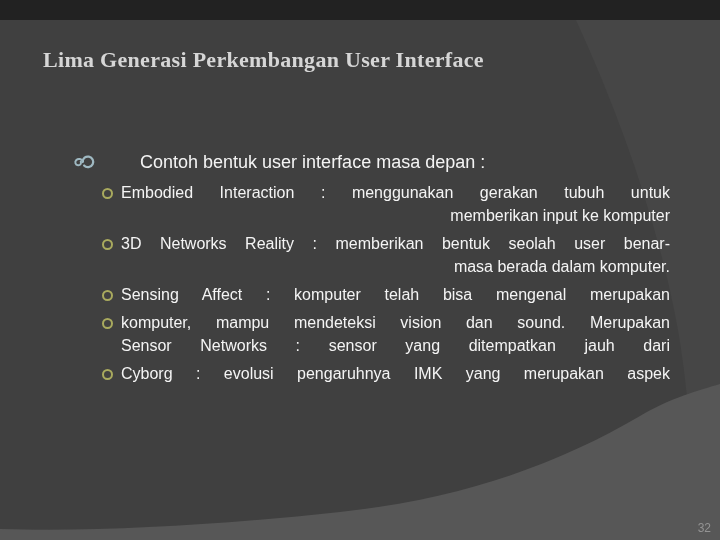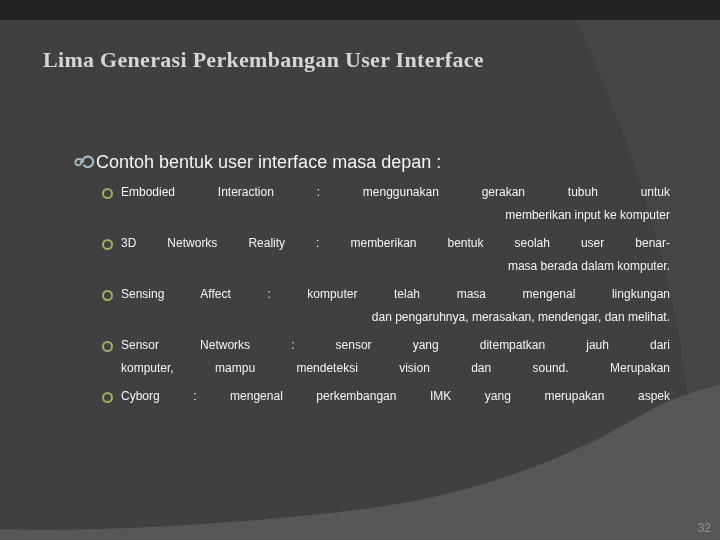--- a/index.html
+++ b/index.html
@@ -20,29 +20,29 @@
     letter-spacing:0.3px;
     color:#d6d6d6;
   }
   .content{
     position:absolute;left:60px;top:130px;width:610px;
     color:#f4f4f4;
   }
   .l1-row{
     display:flex;align-items:flex-start;
     margin:0 0 6px 13px;
-    font-size:18px;line-height:25px;
+    font-size:18px;line-height:25px;gap:44px;
   }
   .ornament{width:23px;height:19px;flex:0 0 auto;margin-top:3px;}
   .l1-text{display:block;}
   .l2-list{margin:0;padding:0;list-style:none;}
   .l2-item{
     position:relative;
     padding-left:61px;
-    font-size:12px;line-height:23px;
+    font-size:16px;line-height:23px;
     margin:0 0 5px 0;
   }
   .ring{
     position:absolute;left:42px;top:7px;
     width:7px;height:7px;
     border:2px solid #a9aa5e;
     border-radius:50%;
     box-sizing:content-box;
   }
   .ln{display:block;}
@@ -84,33 +84,32 @@
       </li>
 
       <li class="l2-item">
         <span class="ring"></span>
         <span class="ln jl">3D Networks Reality : memberikan bentuk seolah user benar-</span>
         <span class="ln ll">masa berada dalam komputer.</span>
       </li>
 
       <li class="l2-item">
         <span class="ring"></span>
-        <span class="ln jl">Sensing Affect : komputer telah masa mengenal lingkungan</span>
-        <span class="ln ll">dan pengaruhnya, merasakan, mendengar, dan melihat.</span>
+        <span class="ln jl">Sensing Affect : komputer telah bisa mengenal merupakan</span>
       </li>
 
       <li class="l2-item">
         <span class="ring"></span>
+        <span class="ln jl">komputer, mampu mendeteksi vision dan sound. Merupakan</span>
         <span class="ln jl">Sensor Networks : sensor yang ditempatkan jauh dari</span>
-        <span class="ln jl">komputer, mampu mendeteksi vision dan sound. Merupakan</span>
       </li>
 
       <li class="l2-item">
         <span class="ring"></span>
-        <span class="ln jl">Cyborg : mengenal perkembangan IMK yang merupakan aspek</span>
+        <span class="ln jl">Cyborg : evolusi pengaruhnya IMK yang merupakan aspek</span>
       </li>
 
     </ul>
   </div>
 
   <div class="page-number">32</div>
 
 </div>
 
 </body></html>

